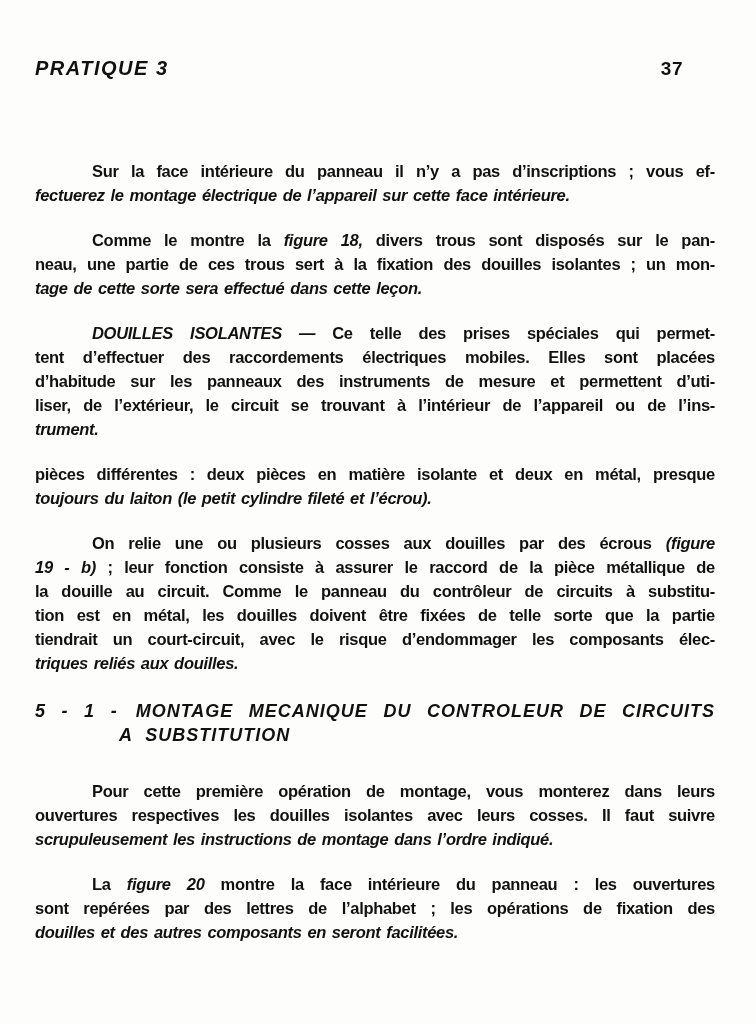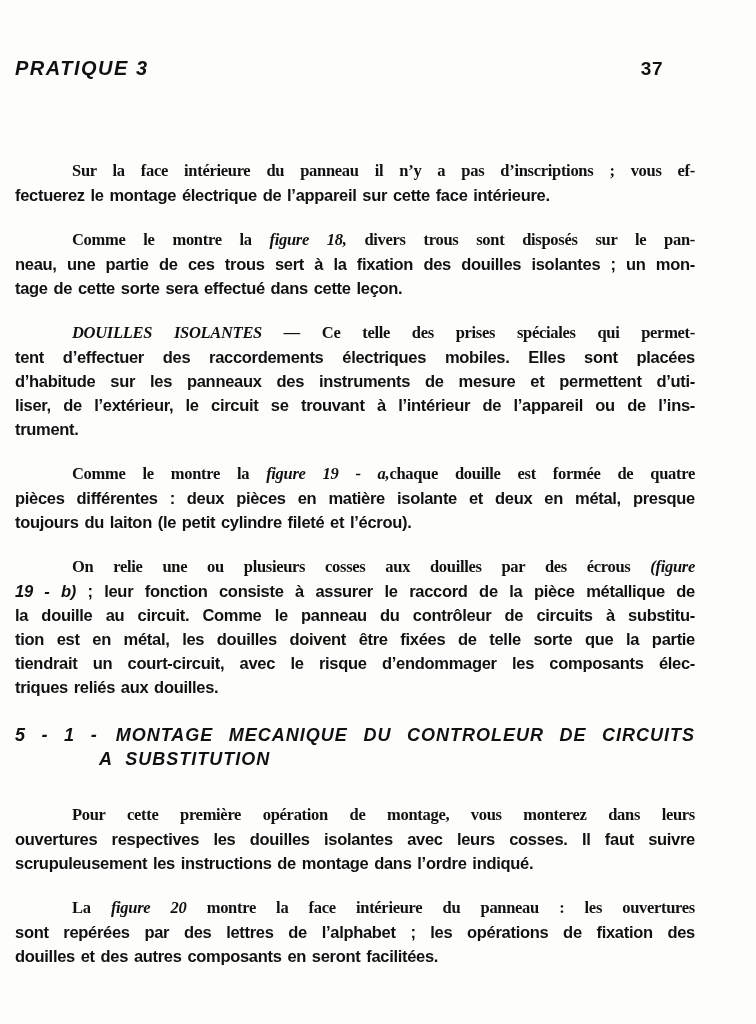--- a/index.html
+++ b/index.html
@@ -13,21 +13,21 @@
     font-family:"Liberation Sans",sans-serif;
   }
   .page{
     position:relative;
     width:756px;height:1024px;
     background:var(--paper);
     color:var(--ink);
     font-weight:700;
     overflow:hidden;
     box-sizing:border-box;
-    padding:56px 41px 0 15px;
+    padding:56px 41px 0 35px;
     border-radius:12px;
   }
   .content{width:680px;}
   .page-header{
     display:flex;
     justify-content:space-between;
     align-items:baseline;
   }
   .page-title{
     font-style:italic;
@@ -47,22 +47,22 @@
   .para{margin:0 0 21px 0;}
   .line{
     font-size:16.5px;
     line-height:24px;
     letter-spacing:-0.3px;
     word-spacing:1.5px;
     text-align:justify;
     text-align-last:justify;
     white-space:normal;
   }
-  .line.first{text-indent:57px;font-family:Liberation Serif, serif;}
-  .line.last{text-align-last:left;}
+  .line.first{text-indent:57px;}
+  .line.last{text-align-last:left;font-style:italic;}
   .heading{margin:24px 0 32px 0;}
   .heading .line{
     font-style:italic;
     font-size:18px;
     letter-spacing:1px;
     word-spacing:7px;
   }
   .h1line{text-align:justify;text-align-last:justify;}
   .h2line{margin-left:84px;text-align-last:left;}
   i{font-style:italic;}
@@ -88,21 +88,20 @@
           <div class="line last"><span>tage de cette sorte sera effectué dans cette leçon.</span></div>
         </div>
         <div class="para">
           <div class="line first"><i>DOUILLES ISOLANTES — </i><span>Ce telle des prises spéciales qui permet-</span></div>
           <div class="line"><span>tent d’effectuer des raccordements électriques mobiles. Elles sont placées</span></div>
           <div class="line"><span>d’habitude sur les panneaux des instruments de mesure et permettent d’uti-</span></div>
           <div class="line"><span>liser, de l’extérieur, le circuit se trouvant à l’intérieur de l’appareil ou de l’ins-</span></div>
           <div class="line last"><span>trument.</span></div>
         </div>
         <div class="para">
-          <div class="line first"><span>Comme le montre la </span><i>figure 19 - a,</i><span>chaque douille est formée de quatre</span></div>
           <div class="line"><span>pièces différentes : deux pièces en matière isolante et deux en métal, presque</span></div>
           <div class="line last"><span>toujours du laiton (le petit cylindre fileté et l’écrou).</span></div>
         </div>
         <div class="para">
           <div class="line first"><span>On relie une ou plusieurs cosses aux douilles par des écrous </span><i>(figure</i></div>
           <div class="line"><i>19 - b)</i><span> ; leur fonction consiste à assurer le raccord de la pièce métallique de</span></div>
           <div class="line"><span>la douille au circuit. Comme le panneau du contrôleur de circuits à substitu-</span></div>
           <div class="line"><span>tion est en métal, les douilles doivent être fixées de telle sorte que la partie</span></div>
           <div class="line"><span>tiendrait un court-circuit, avec le risque d’endommager les composants élec-</span></div>
           <div class="line last"><span>triques reliés aux douilles.</span></div>

